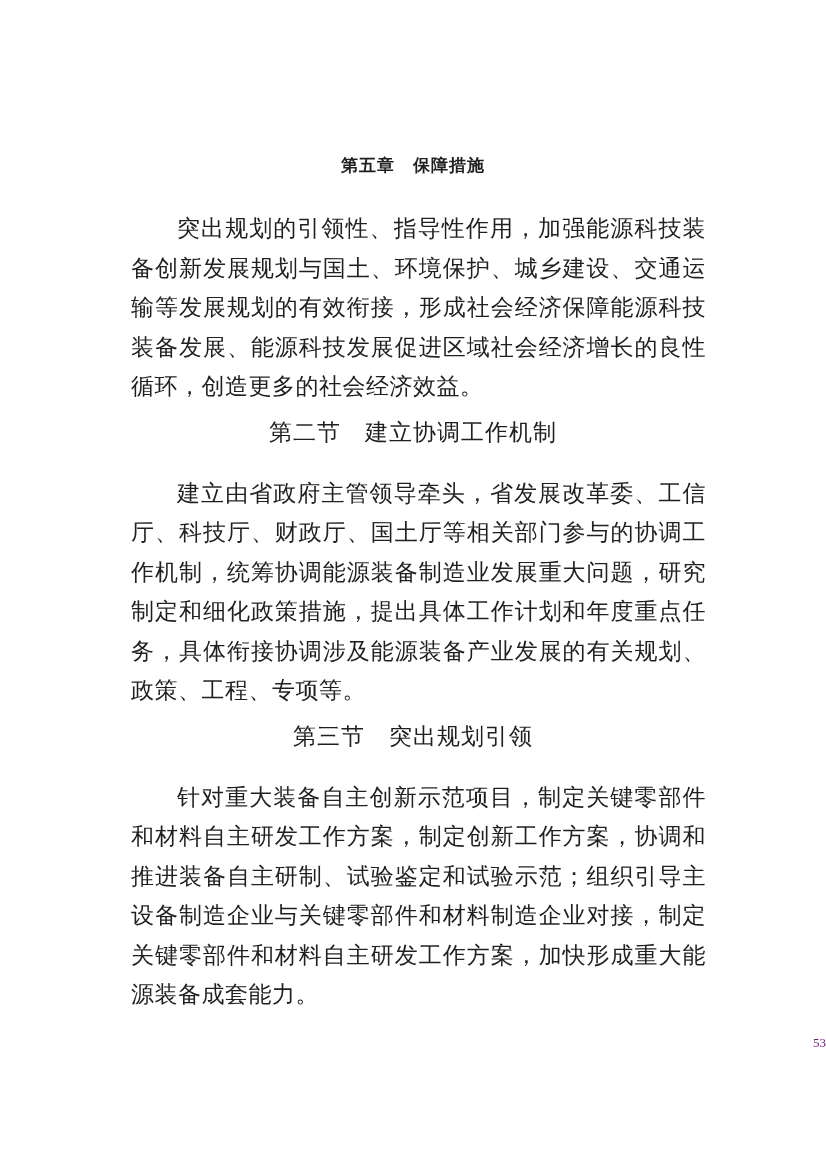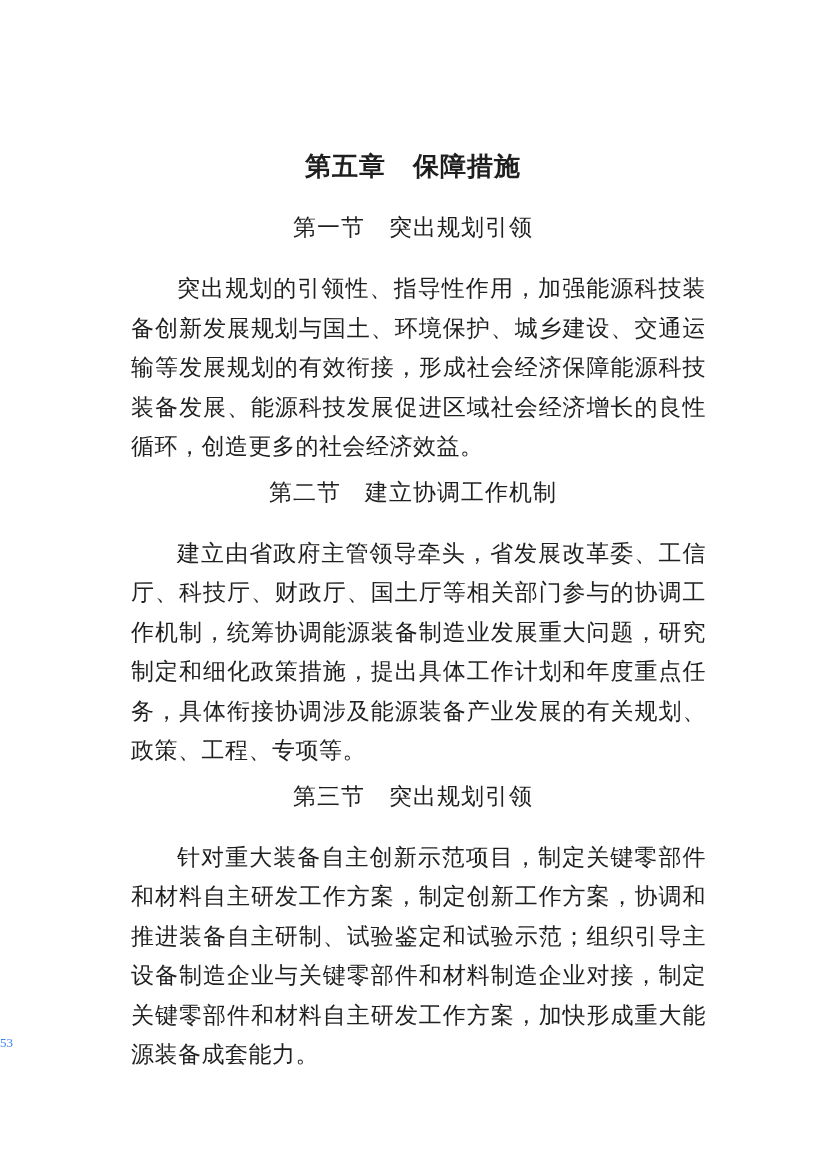--- a/index.html
+++ b/index.html
@@ -17,21 +17,21 @@
     padding: 148px 120px 0 120px;
     font-family: "Liberation Serif", "DejaVu Serif", serif;
     color: #1f1f1f;
     overflow: hidden;
   }
   .chapter-title {
     margin: 0;
     text-align: center;
     font-family: "Liberation Sans", "DejaVu Sans", sans-serif;
     font-weight: 700;
-    font-size: 26px;
+    font-size: 17px;
     line-height: 36px;
     letter-spacing: 1px;
   }
   .section-heading {
     margin: 28px 0 0 0;
     text-align: center;
     font-weight: 400;
     font-size: 23px;
     line-height: 32px;
     letter-spacing: 1px;
@@ -44,33 +44,32 @@
     text-justify: inter-ideograph;
     text-indent: 2em;
     letter-spacing: 0.5px;
   }
   .section-heading.later { margin-top: 10px; }
   .page-number {
     position: absolute;
     bottom: 118px;
     left: 0;
     width: 100%;
-    text-align: left;
+    text-align: right;
     font-size: 13px;
-    color: #3b82f6;
+    color: #701a75;
   }
 </style>
 </head>
 <body>
 
 <div class="page">
 
   <h1 class="chapter-title">第五章　保障措施</h1>
 
-  <h2 class="section-heading">第一节　突出规划引领</h2>
   <p class="body-paragraph">突出规划的引领性、指导性作用，加强能源科技装备创新发展规划与国土、环境保护、城乡建设、交通运输等发展规划的有效衔接，形成社会经济保障能源科技装备发展、能源科技发展促进区域社会经济增长的良性循环，创造更多的社会经济效益。</p>
 
   <h2 class="section-heading later">第二节　建立协调工作机制</h2>
   <p class="body-paragraph">建立由省政府主管领导牵头，省发展改革委、工信厅、科技厅、财政厅、国土厅等相关部门参与的协调工作机制，统筹协调能源装备制造业发展重大问题，研究制定和细化政策措施，提出具体工作计划和年度重点任务，具体衔接协调涉及能源装备产业发展的有关规划、政策、工程、专项等。</p>
 
   <h2 class="section-heading later">第三节　突出规划引领</h2>
   <p class="body-paragraph">针对重大装备自主创新示范项目，制定关键零部件和材料自主研发工作方案，制定创新工作方案，协调和推进装备自主研制、试验鉴定和试验示范；组织引导主设备制造企业与关键零部件和材料制造企业对接，制定关键零部件和材料自主研发工作方案，加快形成重大能源装备成套能力。</p>
 
   <div class="page-number">53</div>
 

